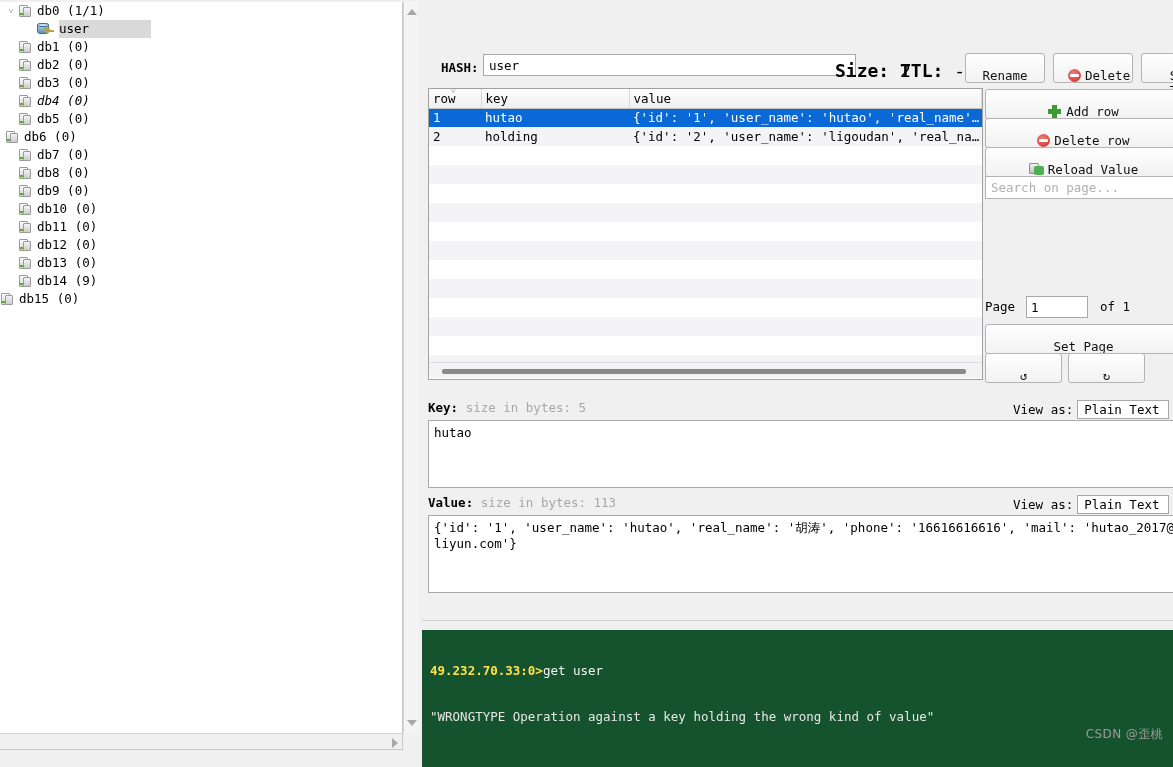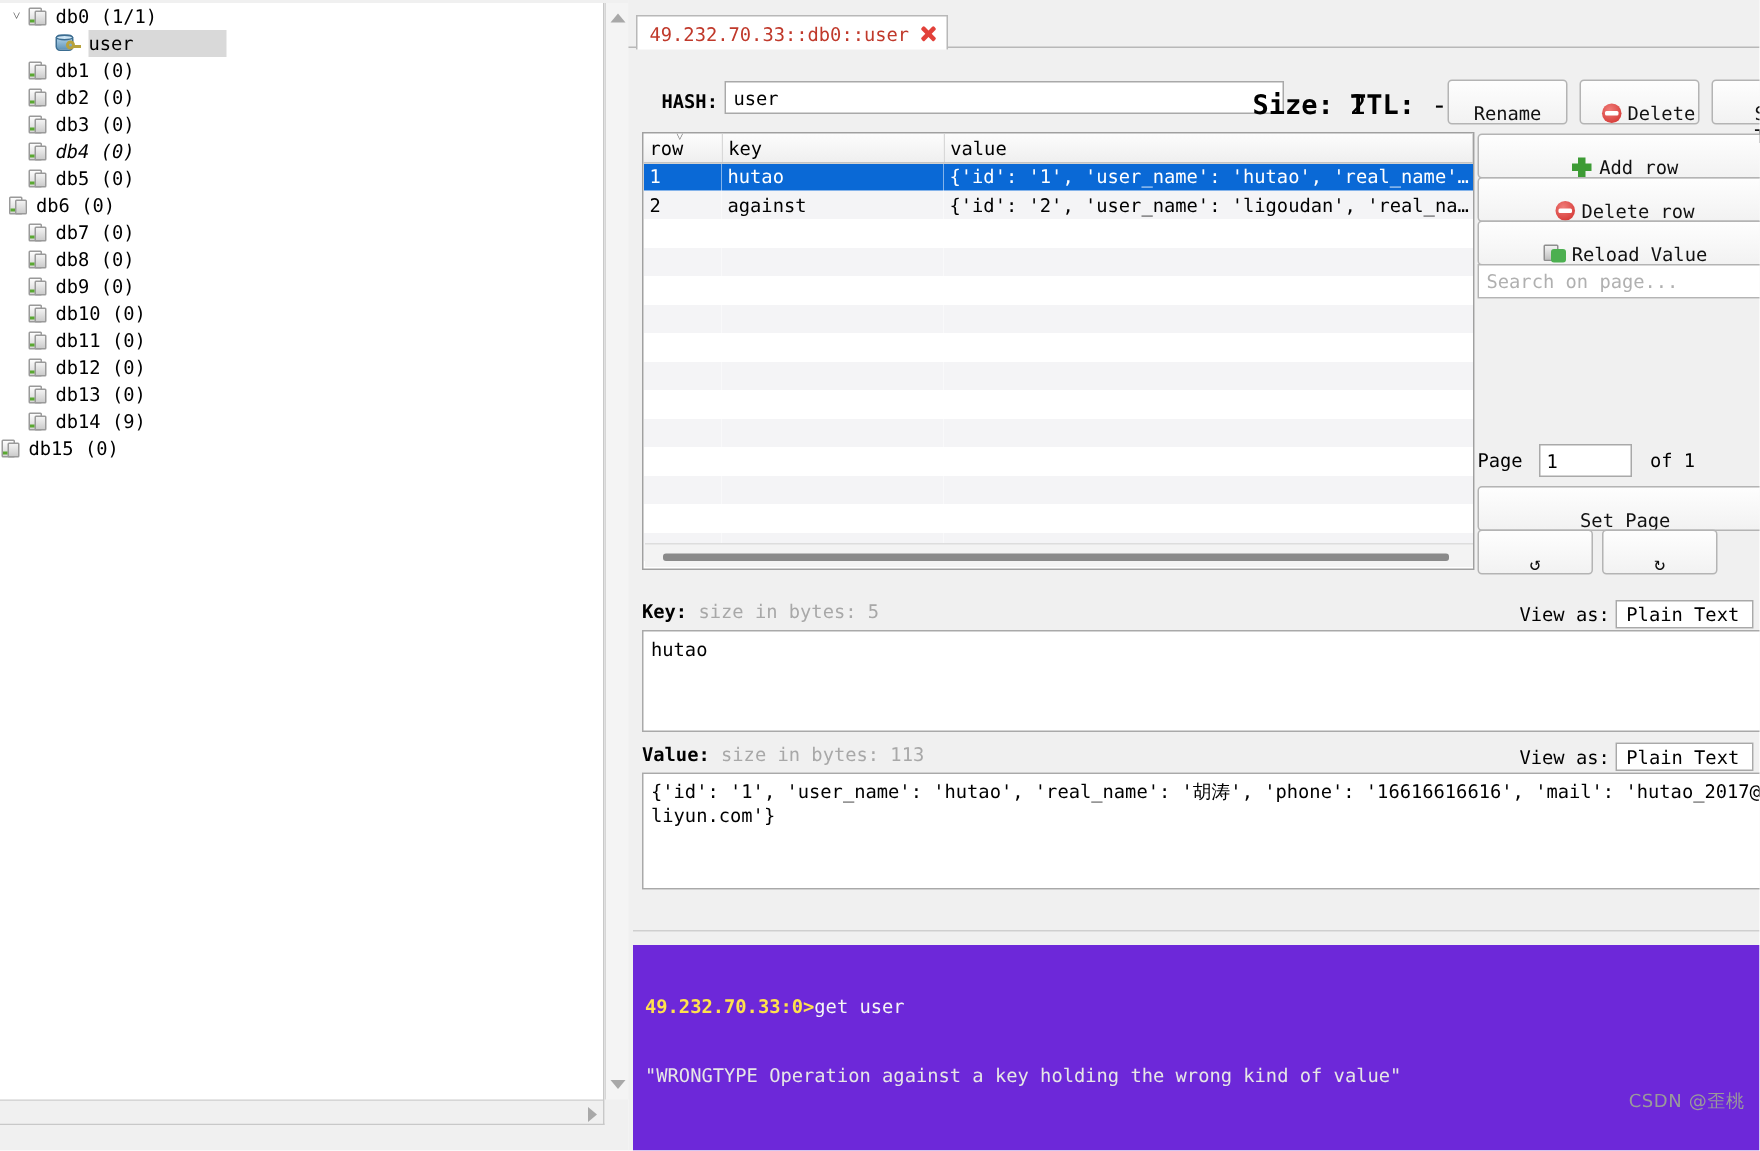--- a/index.html
+++ b/index.html
@@ -228,21 +228,21 @@
     line-height:16px;
   }
   #key-head { top:400px; }
   #key-box  { top:420px; height:68px; }
   #val-head { top:495px; }
   #val-box  { top:515px; height:78px; }
 
   
   #console {
     position:absolute; left:422px; top:630px; width:751px; height:137px;
-    background:#6d28d9; color:#e0e0e0;
+    background:#14532d; color:#e0e0e0;
     font-family:"DejaVu Sans Mono",monospace; font-size:12.5px;
     line-height:15.2px; padding:3px 6px 0 8px; overflow:hidden;
     white-space:pre-wrap; word-break:break-all;
   }
   #console .prompt { color:#ffe14d; font-weight:bold; }
   #console .cmd { color:#f5f5f5; }
   #console .out { color:#e6e6e6; }
   #console .blank { display:block; height:15px; }
   #watermark {
     position:absolute; right:10px; bottom:24px;
@@ -297,25 +297,20 @@
           <div class="tri tri-up"></div>
         </div>
       <div class="arrow-dn">
           <div class="tri tri-dn"></div>
         </div>
     </div>
   </div>
 
   <div id="main">
 
-    <div id="tabbar">
-      <div id="tab">
-        <span>49.232.70.33::db0::user</span><span class="closex"><i></i><i></i></span>
-      </div>
-    </div>
 
     <div id="keybar">
       <span class="ktype">HASH:</span>
       <input class="kinput" value="user" style="">
       <span class="meta" id="kb-size"><b>Size:</b> <span>2</span></span>
       <span class="meta" id="kb-ttl"><b>TTL:</b> <span>-1</span></span>
       <button class="btn" id="btn-rename">Rename</button>
       <button class="btn" id="btn-delete"><span class="ico-minus"><i></i></span><span>Delete</span></button>
       <button class="btn" id="btn-setttl">Set TTL</button>
     </div>
@@ -330,21 +325,21 @@
         </tr>
           </thead>
         <tbody id="hash-tbody">
             <tr class="sel odd">
               <td>1</td>
               <td>hutao</td>
               <td>{'id': '1', 'user_name': 'hutao', 'real_name': ⋯</td>
             </tr>
             <tr class="even">
               <td>2</td>
-              <td>against</td>
+              <td>holding</td>
               <td>{'id': '2', 'user_name': 'ligoudan', 'real_name'⋯</td>
             </tr>
             <tr class="odd">
               <td>&nbsp;</td>
               <td>&nbsp;</td>
               <td>&nbsp;</td>
             </tr>
             <tr class="even">
               <td>&nbsp;</td>
               <td>&nbsp;</td>

